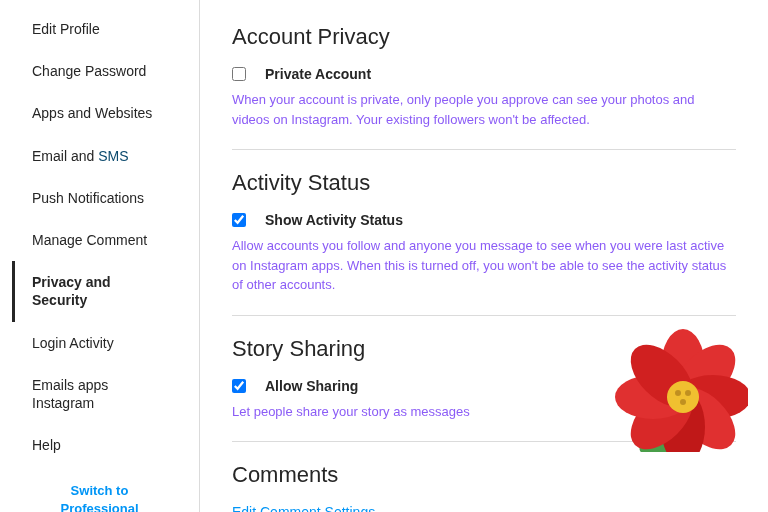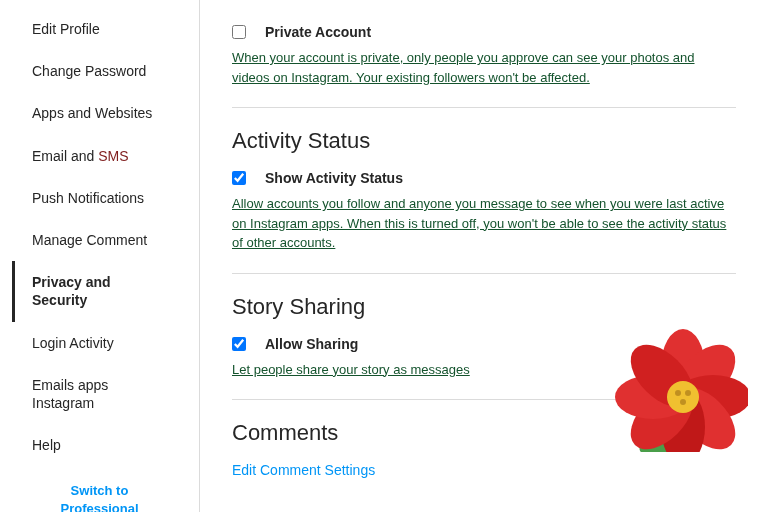--- a/index.html
+++ b/index.html
@@ -40,21 +40,21 @@
     .sidebar-item.active::before {
       content: '';
       position: absolute;
       left: 0;
       top: 0;
       bottom: 0;
       width: 3px;
       background: #262626;
     }
     .sidebar-item .blue {
-      color: #7f1d1d;
+      color: #0c4a6e;
     }
 
     .sidebar-bottom {
       margin-top: auto;
       padding: 16px 20px;
       text-align: center;
     }
     .sidebar-bottom a {
       color: #0095f6;
       font-size: 13px;
@@ -103,24 +103,23 @@
     }
     .checkbox-label {
       font-size: 14px;
       font-weight: 600;
       color: #262626;
       padding-left: 11px;
     }
 
     .section-desc {
       font-size: 13px;
-      color: #14532d;
+      color: #8b5cf6;
       line-height: 1.5;
       max-width: 500px;
-      text-decoration: underline;
     }
 
     .link-blue {
       color: #0095f6;
       font-size: 14px;
       cursor: pointer;
       text-decoration: none;
       font-weight: 400;
     }
 
@@ -173,20 +172,21 @@
     <a>
       <span>Switch to Professional</span><br>
       <span>Account</span>
     </a>
   </div>
 </aside>
 
 <main class="main">
 
   <section class="section">
+    <h2 class="section-title">Account Privacy</h2>
     <div class="checkbox-row">
       <input type="checkbox" style="">
       <span class="checkbox-label">Private Account</span>
     </div>
     <p class="section-desc">When your account is private, only people you approve can see your photos and videos on Instagram. Your existing followers won't be affected.</p>
   </section>
 
   <hr class="section-divider">
 
   <section class="section">

